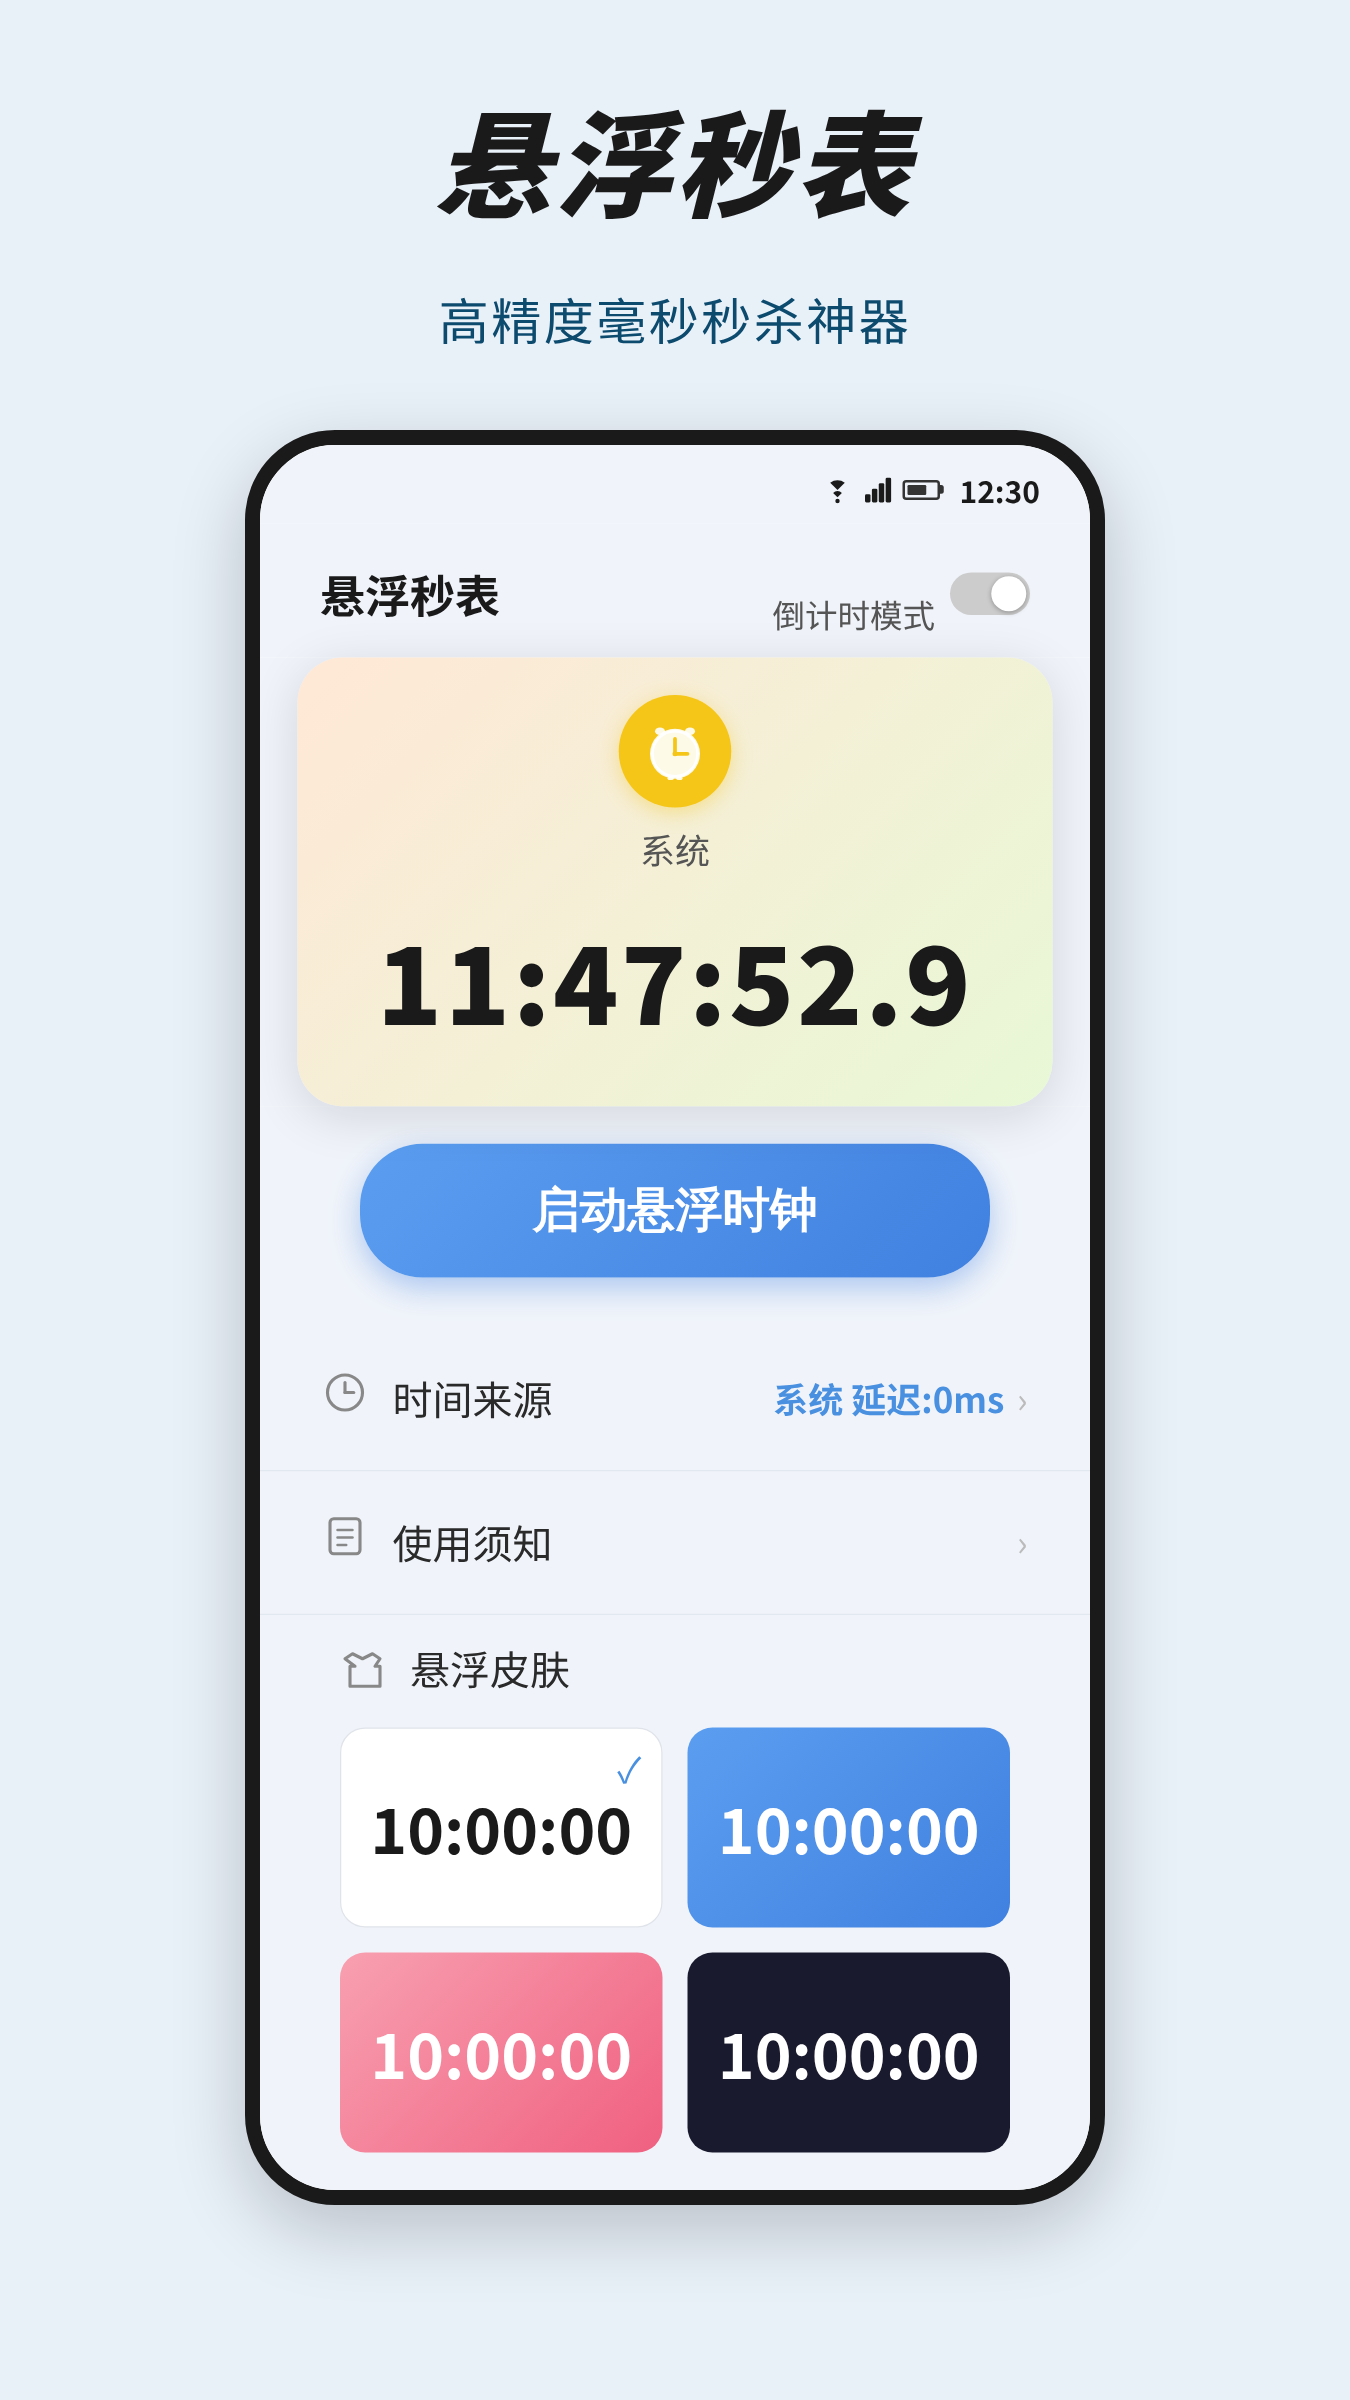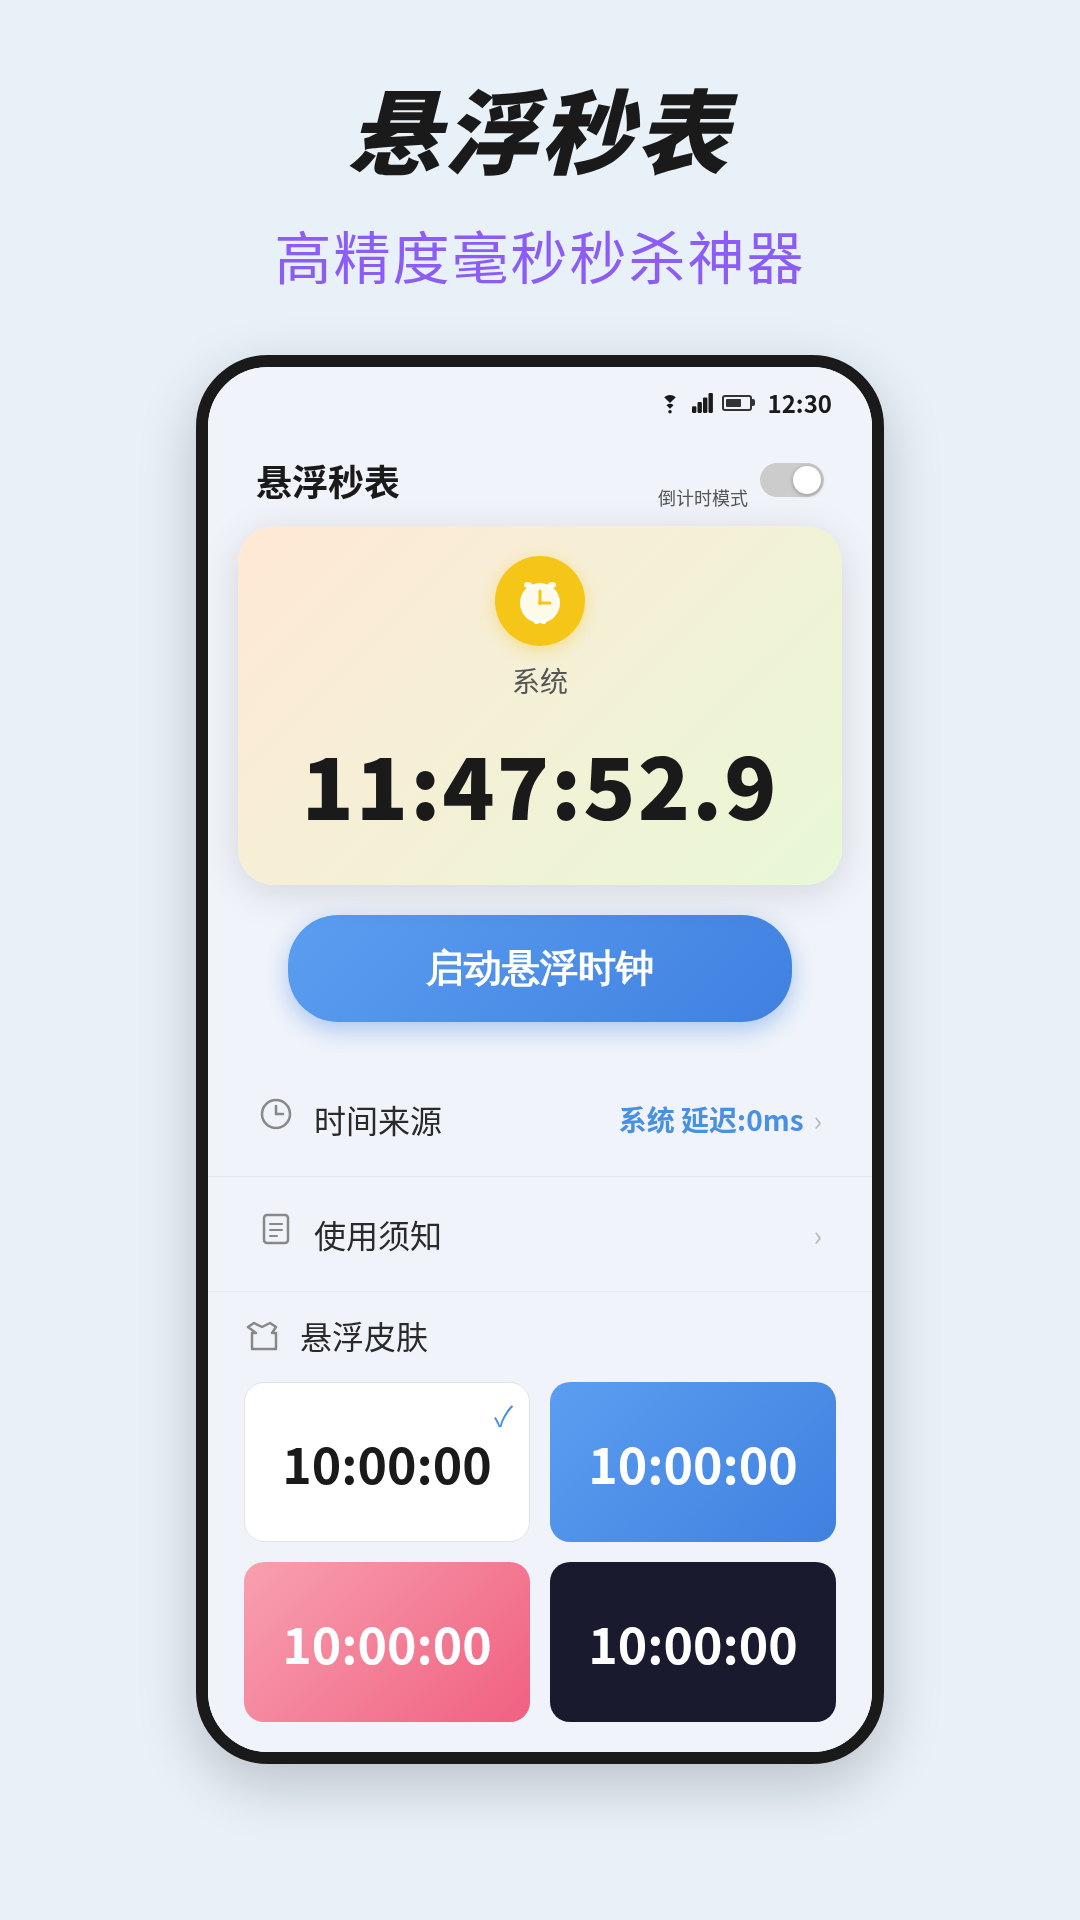--- a/index.html
+++ b/index.html
@@ -19,23 +19,23 @@
     .app-title {
       font-size: 92px;
       font-weight: 900;
       color: #1a1a1a;
       margin-top: 60px;
       font-style: italic;
       letter-spacing: 4px;
     }
 
     .app-subtitle {
-      font-size: 57px;
-      color: #8b5cf6;
-      margin-top: 20px;
+      font-size: 40px;
+      color: #0c4a6e;
+      margin-top: 33px;
       letter-spacing: 2px;
     }
 
     
     .phone-mockup {
       width: 688px;
       min-height: 1320px;
       background: #ffffff;
       border-radius: 72px;
       border: 12px solid #1a1a1a;
@@ -120,21 +120,21 @@
       color: #1a1a1a;
     }
 
     .countdown-mode {
       display: flex;
       align-items: center;
       gap: 12px;
     }
 
     .countdown-label {
-      font-size: 18px;
+      font-size: 26px;
       color: #555;
       margin-top: 34px;
     }
 
     .toggle-switch {
       width: 64px;
       height: 34px;
       background: #ccc;
       border-radius: 17px;
       position: relative;
@@ -259,21 +259,21 @@
     }
 
     .chevron-right {
       color: #bbb;
       font-size: 28px;
     }
 
     
     .skin-section {
       background: #f0f4fa;
-      padding: 20px 36px 30px;
+      padding: 20px 64px 30px;
     }
 
     .skin-label-row {
       display: flex;
       align-items: center;
       gap: 20px;
       margin-bottom: 24px;
     }
 
     .skin-label {

